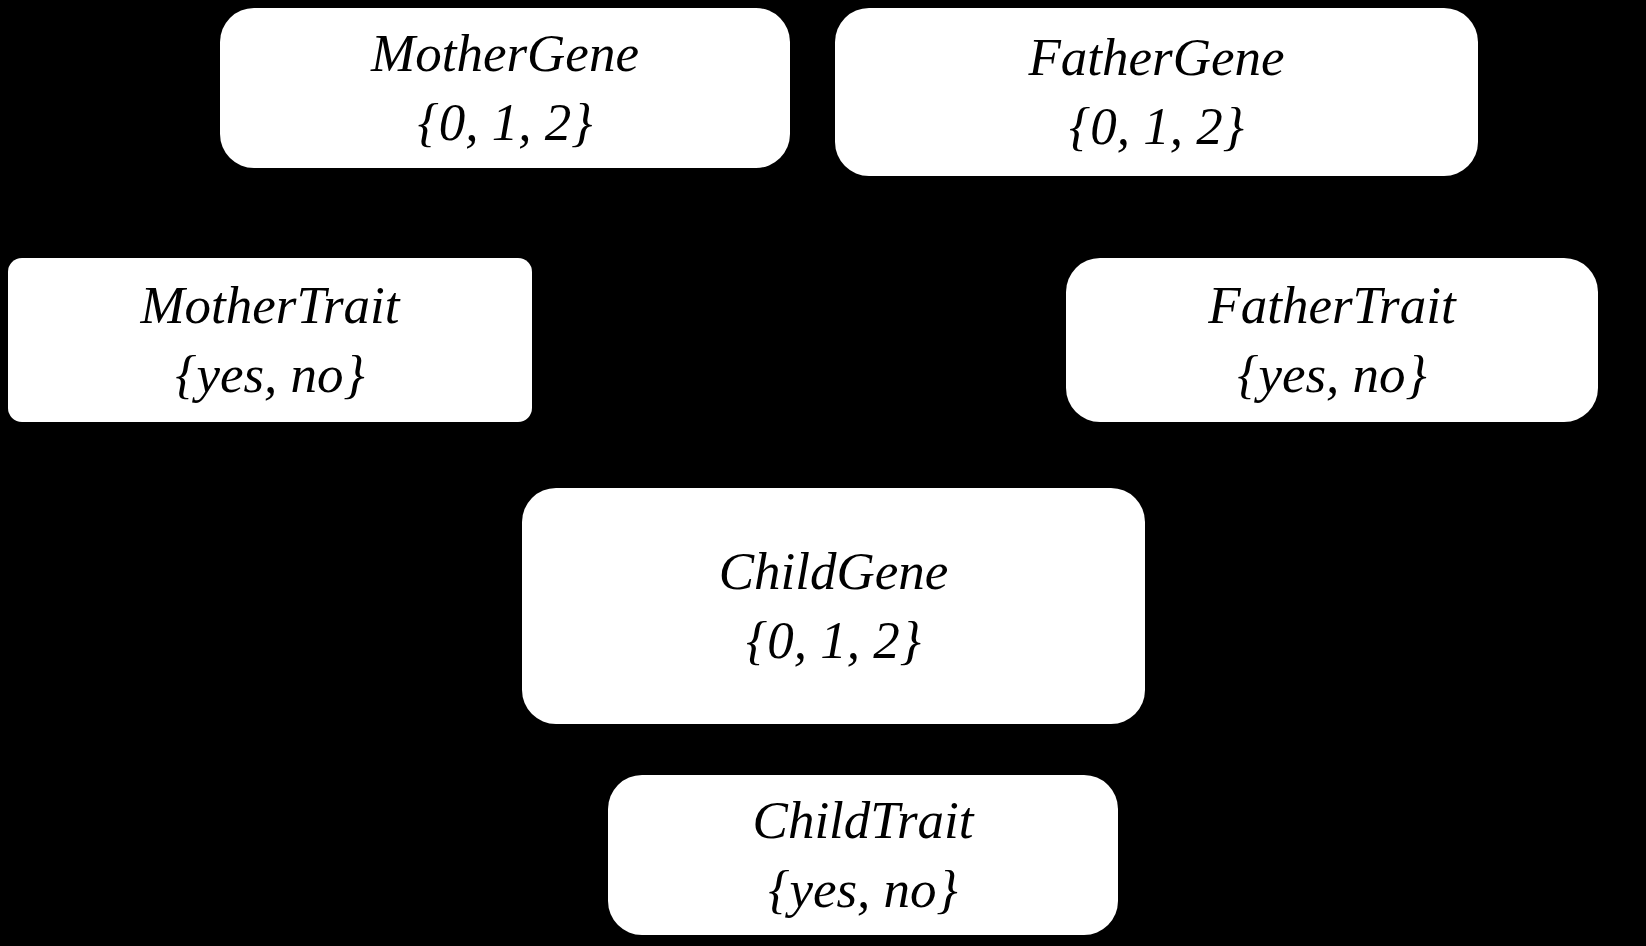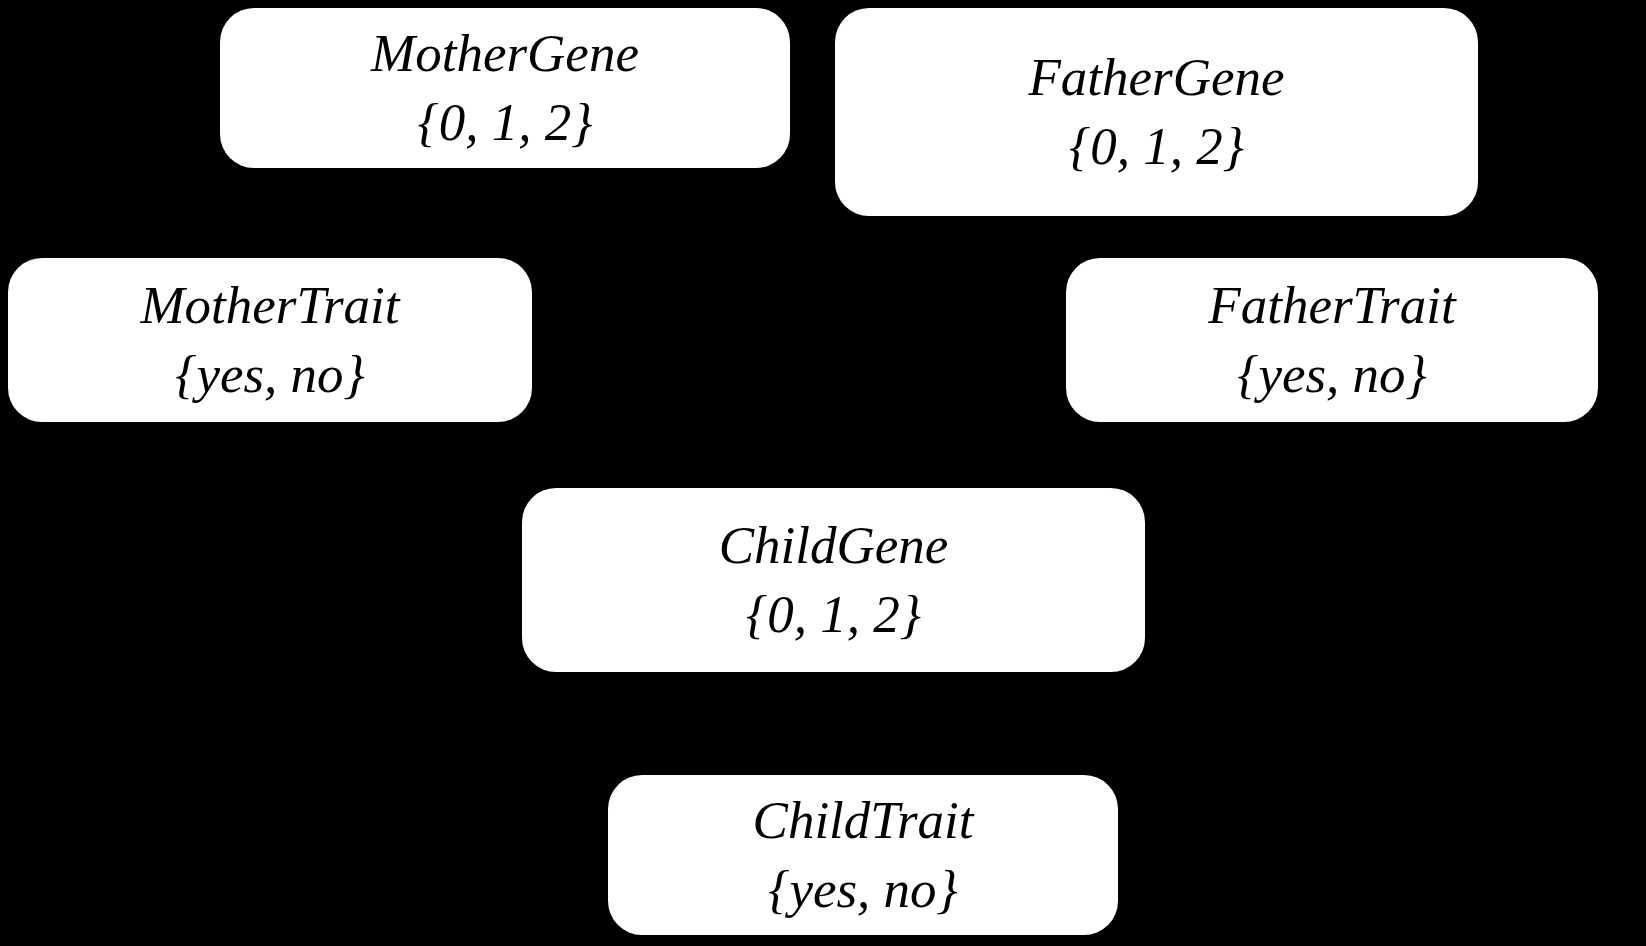--- a/index.html
+++ b/index.html
@@ -37,24 +37,24 @@
   }
   .node-domain {
     font-size: 53px;
     font-style: italic;
     white-space: nowrap;
     margin-top: 12px;
   }
 
   
   #node-mother-gene  { left: 220px;  top: 8px;   width: 570px; height: 160px; }
-  #node-father-gene  { left: 835px;  top: 8px;   width: 643px; height: 208px; }
-  #node-mother-trait { left: 8px;    top: 258px; width: 524px; height: 164px; }
+  #node-father-gene  { left: 835px;  top: 8px;   width: 643px; height: 168px; }
+  #node-mother-trait { left: 8px;    top: 258px; width: 524px; height: 164px; border-radius: 14px; }
   #node-father-trait { left: 1066px; top: 258px; width: 532px; height: 164px; }
-  #node-child-gene   { left: 522px;  top: 488px; width: 623px; height: 184px; }
+  #node-child-gene   { left: 522px;  top: 488px; width: 623px; height: 236px; }
   #node-child-trait  { left: 608px;  top: 775px; width: 510px; height: 160px; }
 </style>
 </head>
 <body>
 
 <div id="canvas">
 
   <div class="node" id="node-mother-gene">
     <div class="node-title">MotherGene</div>
     <div class="node-domain">{0, 1, 2}</div>

